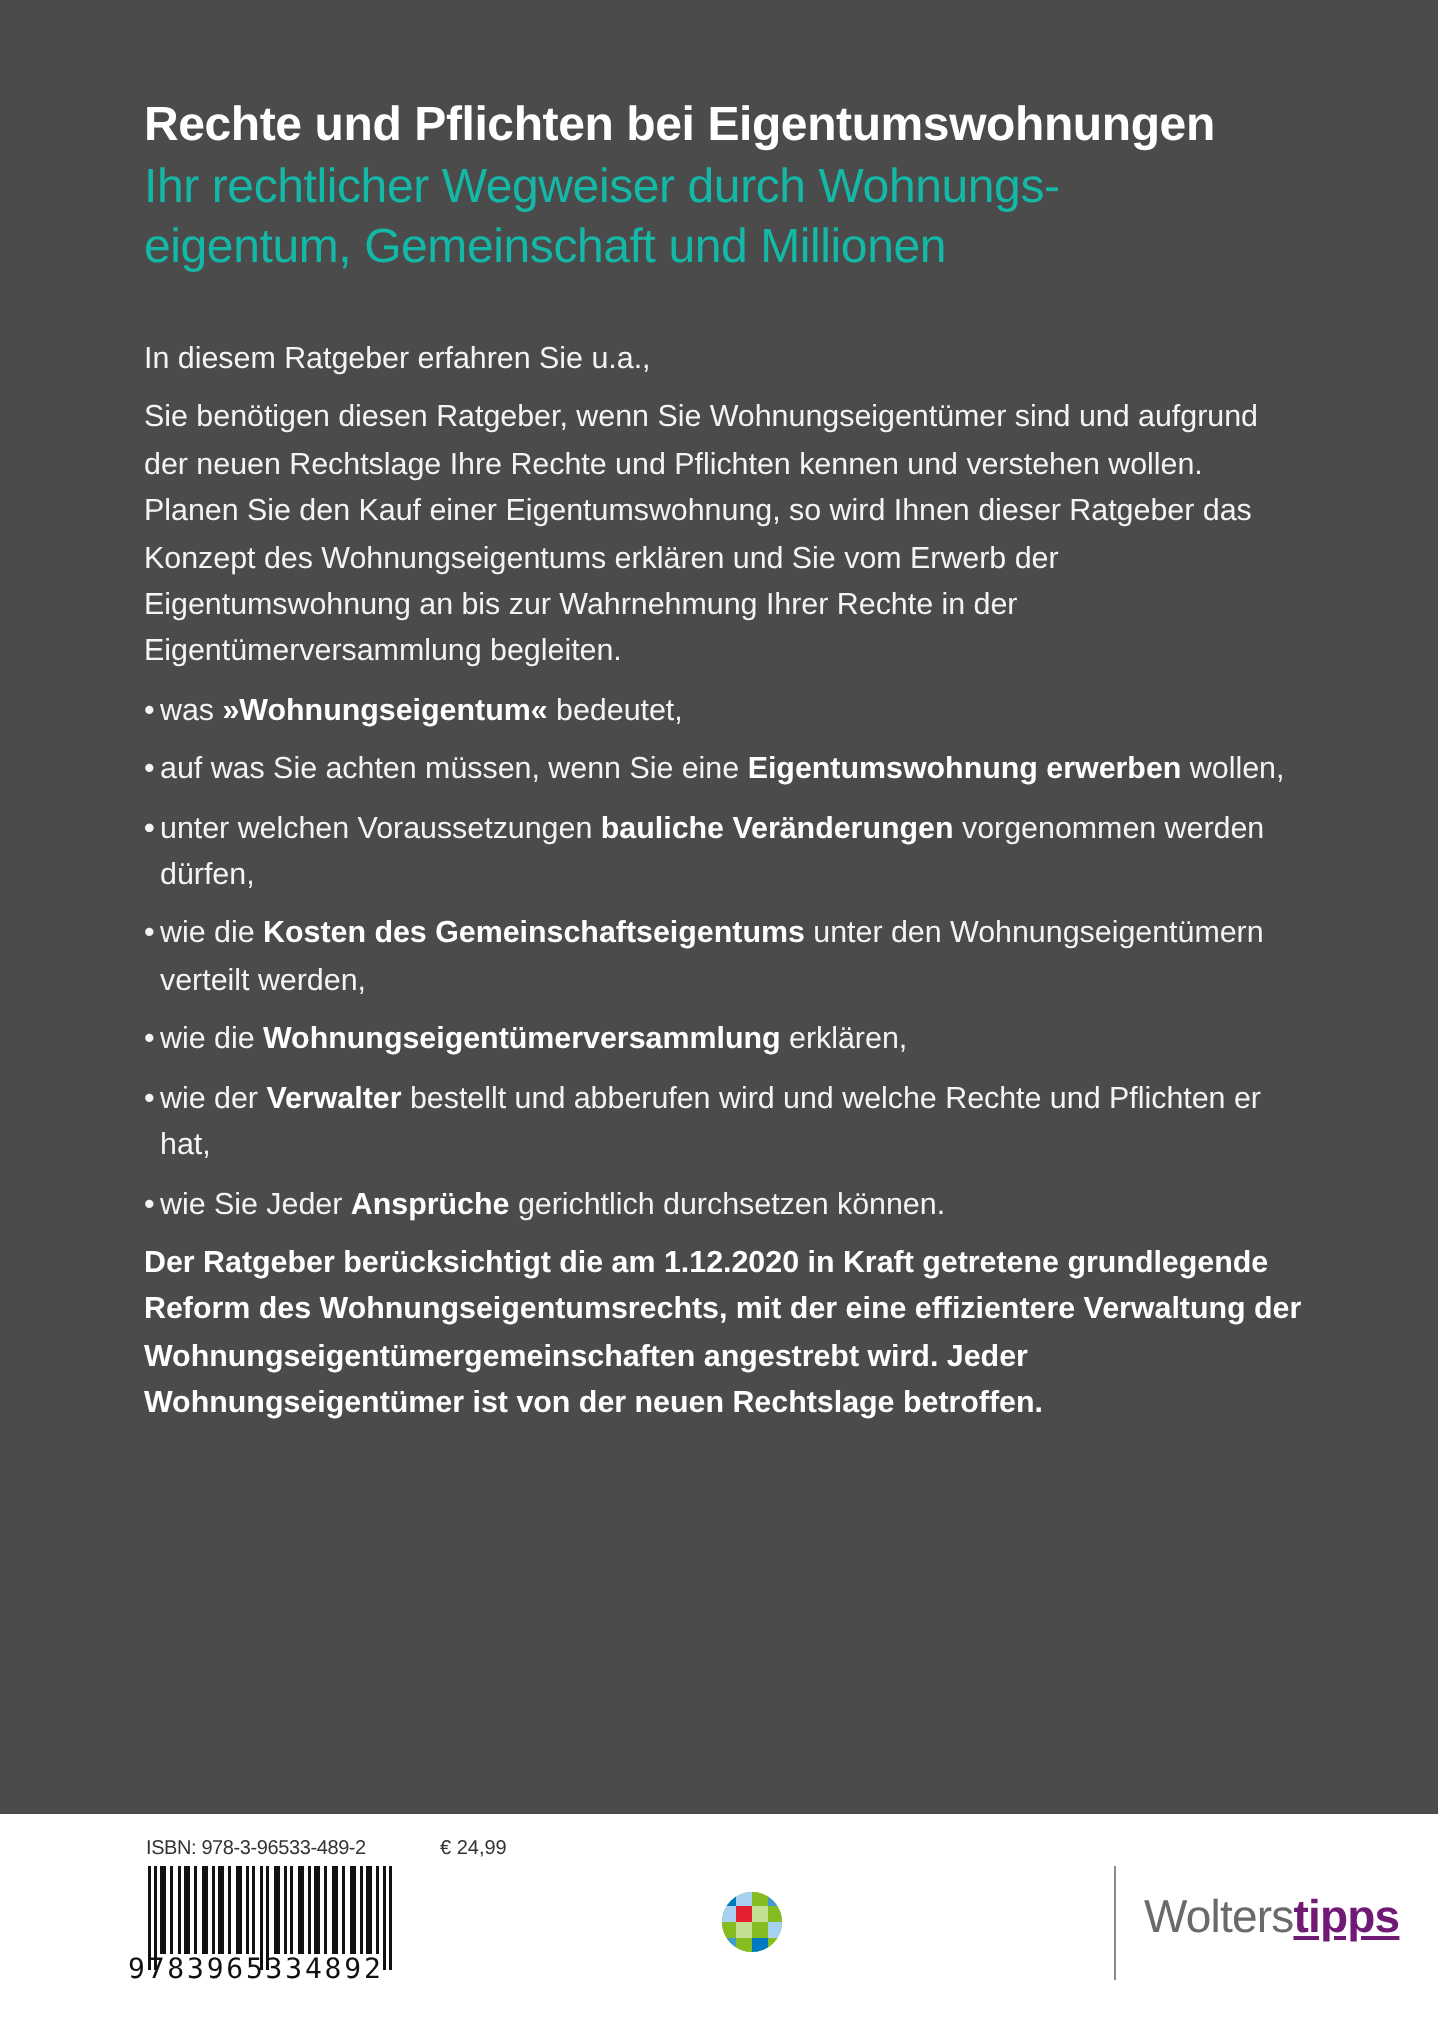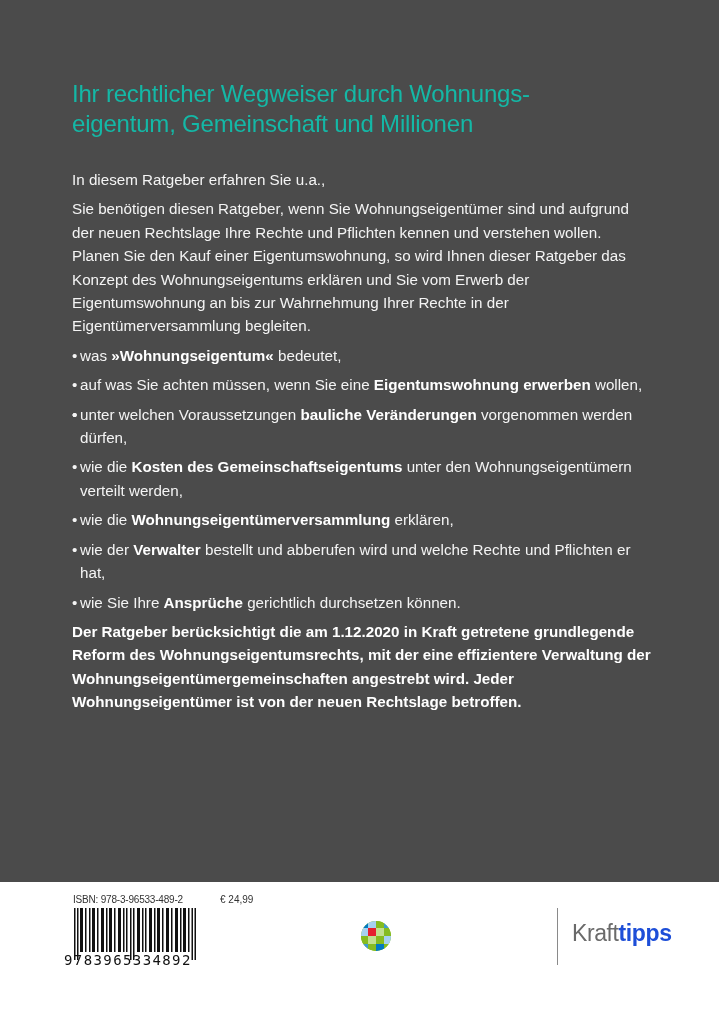--- a/index.html
+++ b/index.html
@@ -23,21 +23,21 @@
       position: absolute; left: 72px; top: 168px; width: 580px;
       font-family: "Liberation Sans", sans-serif; font-size: 15.2px;
       line-height: 23.4px; color: #f4f4f4;
     }
     .body p { margin-bottom: 6px; }
     .body ul { list-style: none; }
     .body li { position: relative; padding-left: 8px; margin-bottom: 6px; }
     .body li .bullet { position: absolute; left: 0; top: 0; }
     .body b { font-weight: bold; color: #ffffff; }
     .closing { font-weight: bold; color: #ffffff; margin-top: 2px; }
-    .footer { position: absolute; left: 0; top: 882px; width: 719px; height: 113px; background: #fff; }
+    .footer { position: absolute; left: 0; top: 907px; width: 719px; height: 113px; background: #fff; }
     .isbn {
       position: absolute; left: 73px; top: 12px; font-family: "Liberation Sans", sans-serif;
       font-size: 10px; color: #333; letter-spacing: -0.2px;
     }
     .price {
       position: absolute; left: 220px; top: 12px; font-family: "Liberation Sans", sans-serif;
       font-size: 10px; color: #333;
     }
     .barcode { position: absolute; left: 74px; top: 26px; width: 122px; height: 52px; }
     .barcode-digits {
@@ -48,43 +48,44 @@
     .logo-wk { position: absolute; left: 360px; top: 38px; width: 32px; height: 32px; }
     .wk-text {
       position: absolute; left: 400px; top: 38px;
       font-family: "Liberation Sans", sans-serif; font-size: 23px; color: #5a5a5a; letter-spacing: -0.6px;
     }
     .divider { position: absolute; left: 557px; top: 26px; width: 1px; height: 57px; background: #8a8a8a; }
     .steuer {
       position: absolute; left: 572px; top: 38px;
       font-family: "Liberation Sans", sans-serif; font-size: 23px; color: #6a6a6a; letter-spacing: -0.4px;
     }
-    .steuer b { font-weight: bold; color: #1d4ed8; }
+    .steuer b { font-weight: bold; color: #701a75; text-decoration: underline; }
   </style>
 </head>
 <body>
 
 <div class="cover">
+  <h1 class="title">Rechte und Pflichten bei Eigentumswohnungen</h1>
   <div class="subtitle">
     <div>Ihr rechtlicher Wegweiser durch Wohnungs-</div>
     <div>eigentum, Gemeinschaft und Millionen</div>
   </div>
 
   <div class="body">
     <p>In diesem Ratgeber erfahren Sie u.a.,</p>
     <p>Sie benötigen diesen Ratgeber, wenn Sie Wohnungseigentümer sind und aufgrund der neuen Rechtslage Ihre Rechte und Pflichten kennen und verstehen wollen. Planen Sie den Kauf einer Eigentumswohnung, so wird Ihnen dieser Ratgeber das Konzept des Wohnungseigentums erklären und Sie vom Erwerb der Eigentumswohnung an bis zur Wahrnehmung Ihrer Rechte in der Eigentümerversammlung begleiten.</p>
     <ul>
       <li><span class="bullet">•</span><span>was </span><b>»Wohnungseigentum«</b><span> bedeutet,</span></li>
       <li><span class="bullet">•</span><span>auf was Sie achten müssen, wenn Sie eine </span><b>Eigentumswohnung erwerben</b><span> wollen,</span></li>
       <li><span class="bullet">•</span><b></b><span></span></li>
       <li><span class="bullet">•</span><span>unter welchen Voraussetzungen </span><b>bauliche Veränderungen</b><span> vorgenommen werden dürfen,</span></li>
       <li><span class="bullet">•</span><span>wie die </span><b>Kosten des Gemeinschaftseigentums</b><span> unter den Wohnungseigentümern verteilt werden,</span></li>
       <li><span class="bullet">•</span><span>wie die </span><b>Wohnungseigentümerversammlung</b><span> erklären,</span></li>
       <li><span class="bullet">•</span><span>wie der </span><b>Verwalter</b><span> bestellt und abberufen wird und welche Rechte und Pflichten er hat,</span></li>
-      <li><span class="bullet">•</span><span>wie Sie Ihre </span><b>Ansprüche</b><span> gerichtlich durchsetzen können.</span></li>
+      <li><span class="bullet">•</span><span>wie Sie Jeder </span><b>Ansprüche</b><span> gerichtlich durchsetzen können.</span></li>
     </ul>
     <p class="closing">Der Ratgeber berücksichtigt die am 1.12.2020 in Kraft getretene grundlegende Reform des Wohnungseigentumsrechts, mit der eine effizientere Verwaltung der Wohnungseigentümergemeinschaften angestrebt wird. Jeder Wohnungseigentümer ist von der neuen Rechtslage betroffen.</p>
   </div>
 </div>
 
 <div class="footer">
   <div class="isbn">ISBN: 978-3-96533-489-2</div>
   <div class="price">€ 24,99</div>
   <svg class="barcode" viewBox="0 0 122 52" preserveAspectRatio="none">
     <g fill="#111">
@@ -143,14 +144,14 @@
         <rect x="8" y="16" width="8" height="8" fill="#c2e08f"></rect>
       <rect x="16" y="16" width="8" height="8" fill="#85bc20"></rect>
         <rect x="24" y="16" width="8" height="8" fill="#a6d1f0"></rect>
       <rect x="0" y="24" width="8" height="8" fill="#409bd2"></rect>
         <rect x="8" y="24" width="8" height="8" fill="#85bc20"></rect>
       <rect x="16" y="24" width="8" height="8" fill="#007ac3"></rect>
         <rect x="24" y="24" width="8" height="8" fill="#85bc20"></rect>
     </g>
   </svg>
   <div class="divider"></div>
-  <div class="steuer"><span>Kraft</span><b>tipps</b></div>
+  <div class="steuer"><span>Wolters</span><b>tipps</b></div>
 </div>
 
 </body></html>

